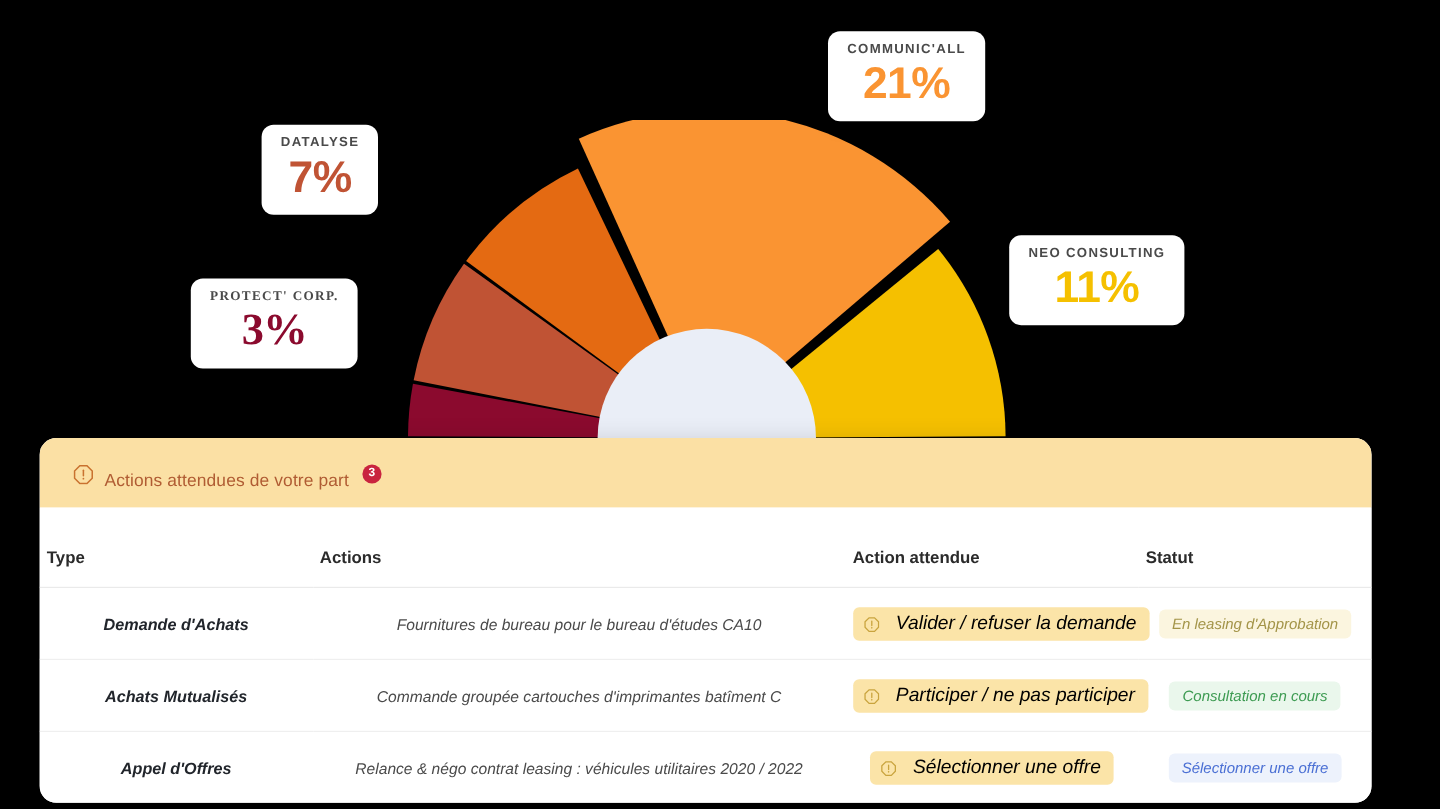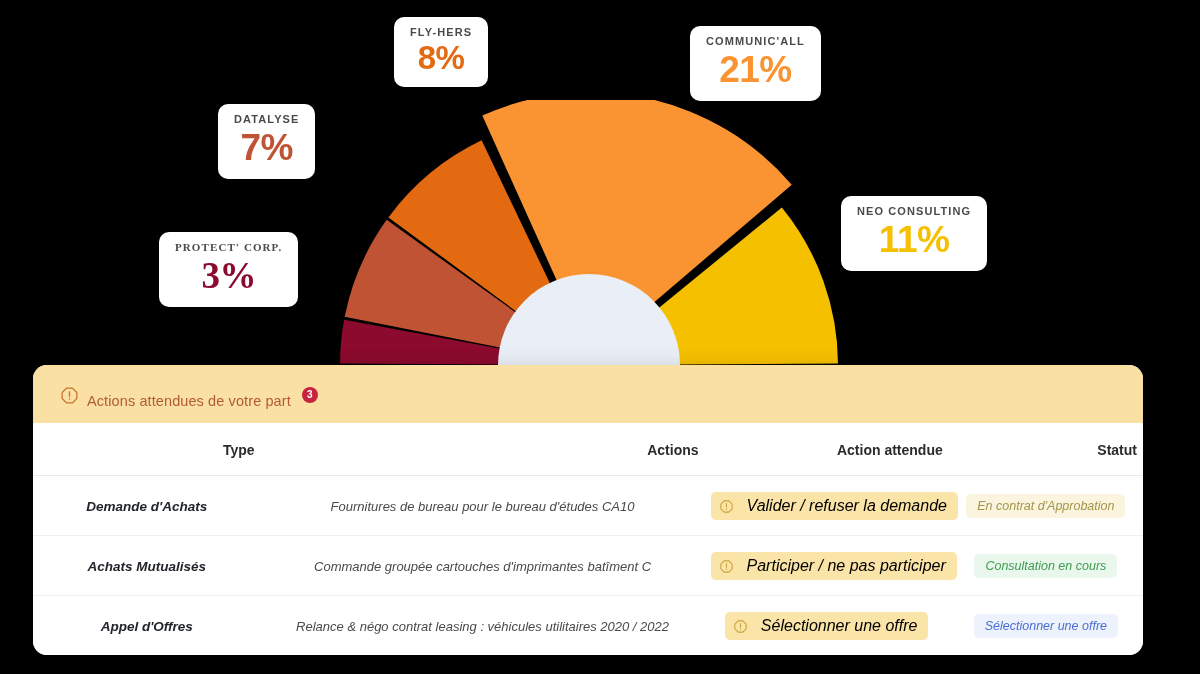--- a/index.html
+++ b/index.html
@@ -110,23 +110,23 @@
   table#actions-table {
     width: 100%;
     border-collapse: collapse;
     background: #ffffff;
     table-layout: fixed;
   }
   #actions-table th {
     font-size: 14px;
     font-weight: bold;
     color: #2b2b2b;
-    padding: 19px 6px 17px 6px;
+    padding: 33px 6px 17px 6px;
     border-bottom: 1px solid #EAEAEA;
-    text-align: right;
+    text-align: left;
   }
   #actions-table td {
     padding: 16px 6px 15px 6px;
     border-bottom: 1px solid #EFEFEF;
     text-align: center;
     vertical-align: middle;
     font-style: italic;
   }
   #actions-table tr:last-child td { border-bottom: none; }
 
@@ -175,24 +175,20 @@
           <path d="M 259 265 L 10.00464578197679 263.4789550167212 A 249 249 0 0 1 14.130022652451203 219.83702629574825 Z" fill="#8B0A2E"></path>
           <path d="M 259 265 L 14.700053469472806 216.84882010602902 A 249 249 0 0 1 56.66447910796464 119.87475414198698 Z" fill="#C05334"></path>
           <path d="M 259 265 L 58.4525747264542 117.41365166062423 A 249 249 0 0 1 151.60665182916728 40.34989702059272 Z" fill="#E46A12"></path>
           <path d="M 260.96328917256886 256.2167491425513 L 152.32349850082005 15.606284110793808 A 264 264 0 0 1 461.71046409097687 84.76246438338265 Z" fill="#FA9432"></path>
           <path d="M 259 265 L 451.82376837646416 107.45637318793345 A 249 249 0 0 1 507.9953542180232 263.4789550167209 Z" fill="#F5C000"></path>
         </g>
       <circle cx="259" cy="265" r="91" fill="#EAEEF7"></circle>
     </svg>
   </div>
 
-  <div class="pct-card" id="card-flyhers">
-    <div class="pct-name">FLY-HERS</div>
-    <div class="pct-value" style="color:#E46A12">8%</div>
-  </div>
 
   <div class="pct-card" id="card-communic">
     <div class="pct-name">COMMUNIC'ALL</div>
     <div class="pct-value" style="color:#FA9432;font-size:37px">21%</div>
   </div>
 
   <div class="pct-card" id="card-datalyse">
     <div class="pct-name">DATALYSE</div>
     <div class="pct-value" style="color:#C05334;font-size:37px">7%</div>
   </div>
@@ -239,21 +235,21 @@
             <td class="cell-type">Demande d'Achats</td>
             <td class="cell-projet">Fournitures de bureau pour le bureau d'études CA10</td>
             <td><span class="pill-action">
                 <svg class="octagon-icon" viewBox="0 0 24 24">
                   <polygon points="7.8,1.6 16.2,1.6 22.4,7.8 22.4,16.2 16.2,22.4 7.8,22.4 1.6,16.2 1.6,7.8" fill="none" stroke="#C9A43E" stroke-width="2"></polygon>
                   <line x1="12" y1="6.6" x2="12" y2="13.4" stroke="#C9A43E" stroke-width="2" stroke-linecap="round"></line>
                   <circle cx="12" cy="17" r="1.2" fill="#C9A43E"></circle>
                 </svg>
                 <span>Valider / refuser la demande</span>
               </span></td>
-            <td><span class="pill-status" style="background: rgb(251, 245, 223); color: rgb(163, 148, 72);">En contrat d'Approbation</span></td>
+            <td><span class="pill-status" style="background: rgb(251, 245, 223); color: rgb(163, 148, 72);">En leasing d'Approbation</span></td>
           </tr>
           <tr>
             <td class="cell-type">Achats Mutualisés</td>
             <td class="cell-projet">Commande groupée cartouches d'imprimantes batîment C</td>
             <td><span class="pill-action">
                 <svg class="octagon-icon" viewBox="0 0 24 24">
                   <polygon points="7.8,1.6 16.2,1.6 22.4,7.8 22.4,16.2 16.2,22.4 7.8,22.4 1.6,16.2 1.6,7.8" fill="none" stroke="#C9A43E" stroke-width="2"></polygon>
                   <line x1="12" y1="6.6" x2="12" y2="13.4" stroke="#C9A43E" stroke-width="2" stroke-linecap="round"></line>
                   <circle cx="12" cy="17" r="1.2" fill="#C9A43E"></circle>
                 </svg>

